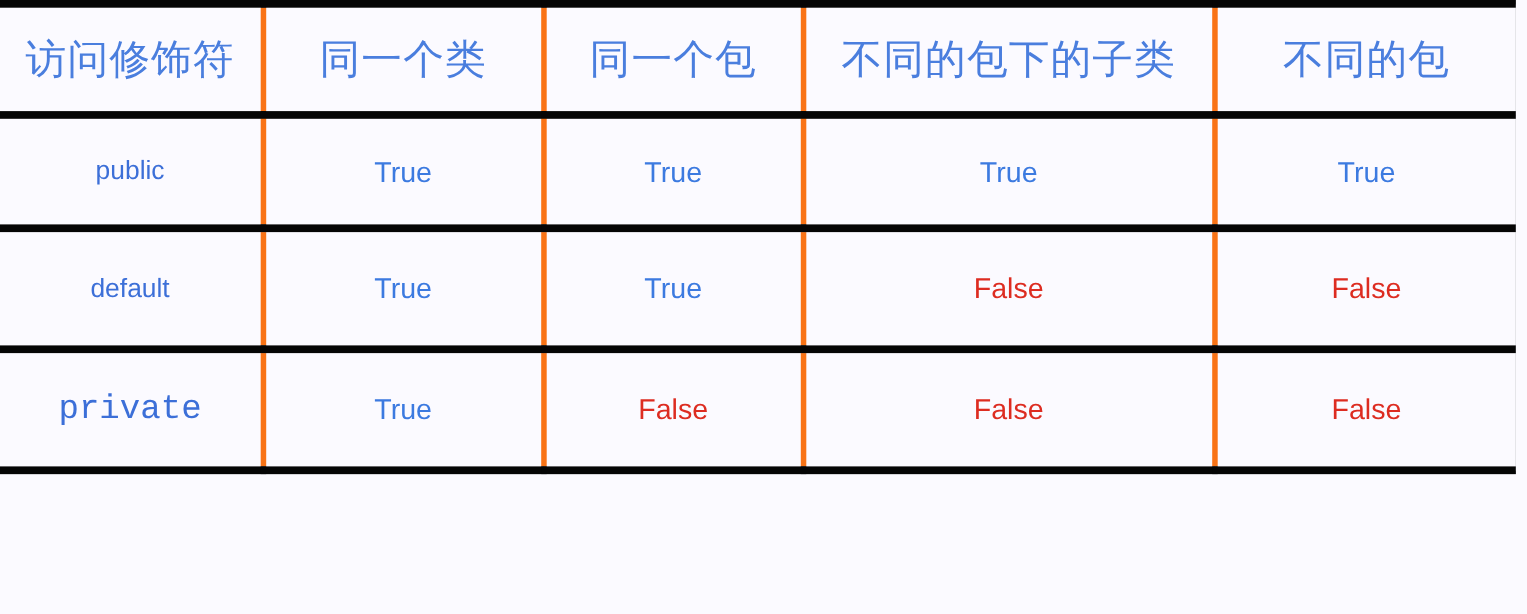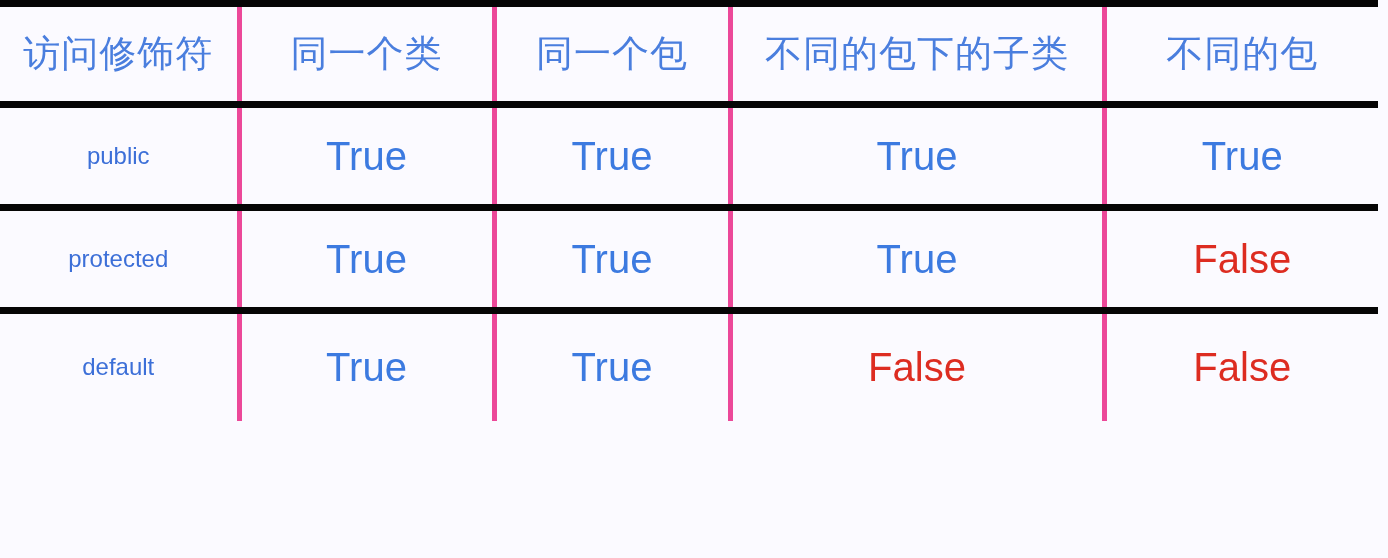--- a/index.html
+++ b/index.html
@@ -39,21 +39,21 @@
 
   table.access-table tr {
     border-top: 7px solid #050505;
   }
   table.access-table tr.last-row {
     border-bottom: 7px solid #050505;
   }
 
   table.access-table td,
   table.access-table th {
-    border-left: 5px solid #ec4899;
+    border-left: 5px solid #f97316;
     border-right: none;
     text-align: center;
     vertical-align: middle;
     background: #fbfaff;
     padding: 0;
     font-weight: normal;
   }
   table.access-table td:first-child,
   table.access-table th:first-child {
     border-left: none;
@@ -77,21 +77,21 @@
     font-size: 24px;
     color: #3c6fd8;
   }
   td.modifier-cell.mono {
     font-family: "Liberation Mono", "DejaVu Sans Mono", monospace;
     font-size: 31px;
     letter-spacing: 0px;
   }
 
   td.value-cell {
-    font-size: 40px;
+    font-size: 26px;
   }
   td.value-cell.v-true  { color: #3c7ae0; }
   td.value-cell.v-false { color: #dd2c21; }
 
   
   .watermark {
     position: absolute;
     left: 872px;
     top: 496px;
     font-size: 32px;
@@ -128,34 +128,34 @@
     <tbody>
 
       <tr class="body-row row-1">
         <td class="modifier-cell">public</td>
         <td class="value-cell v-true">True</td>
         <td class="value-cell v-true">True</td>
         <td class="value-cell v-true">True</td>
         <td class="value-cell v-true">True</td>
       </tr>
 
-      <tr class="body-row row-2">
-        <td class="modifier-cell">protected</td>
-        <td class="value-cell v-true">True</td>
-        <td class="value-cell v-true">True</td>
-        <td class="value-cell v-true">True</td>
-        <td class="value-cell v-false">False</td>
-      </tr>
 
       <tr class="body-row row-3">
         <td class="modifier-cell">default</td>
         <td class="value-cell v-true">True</td>
         <td class="value-cell v-true">True</td>
         <td class="value-cell v-false">False</td>
         <td class="value-cell v-false">False</td>
       </tr>
 
+      <tr class="body-row row-4 last-row">
+        <td class="modifier-cell mono">private</td>
+        <td class="value-cell v-true">True</td>
+        <td class="value-cell v-false">False</td>
+        <td class="value-cell v-false">False</td>
+        <td class="value-cell v-false">False</td>
+      </tr>
 
     </tbody>
   </table>
 
 
 </div>
 
 </body></html>

